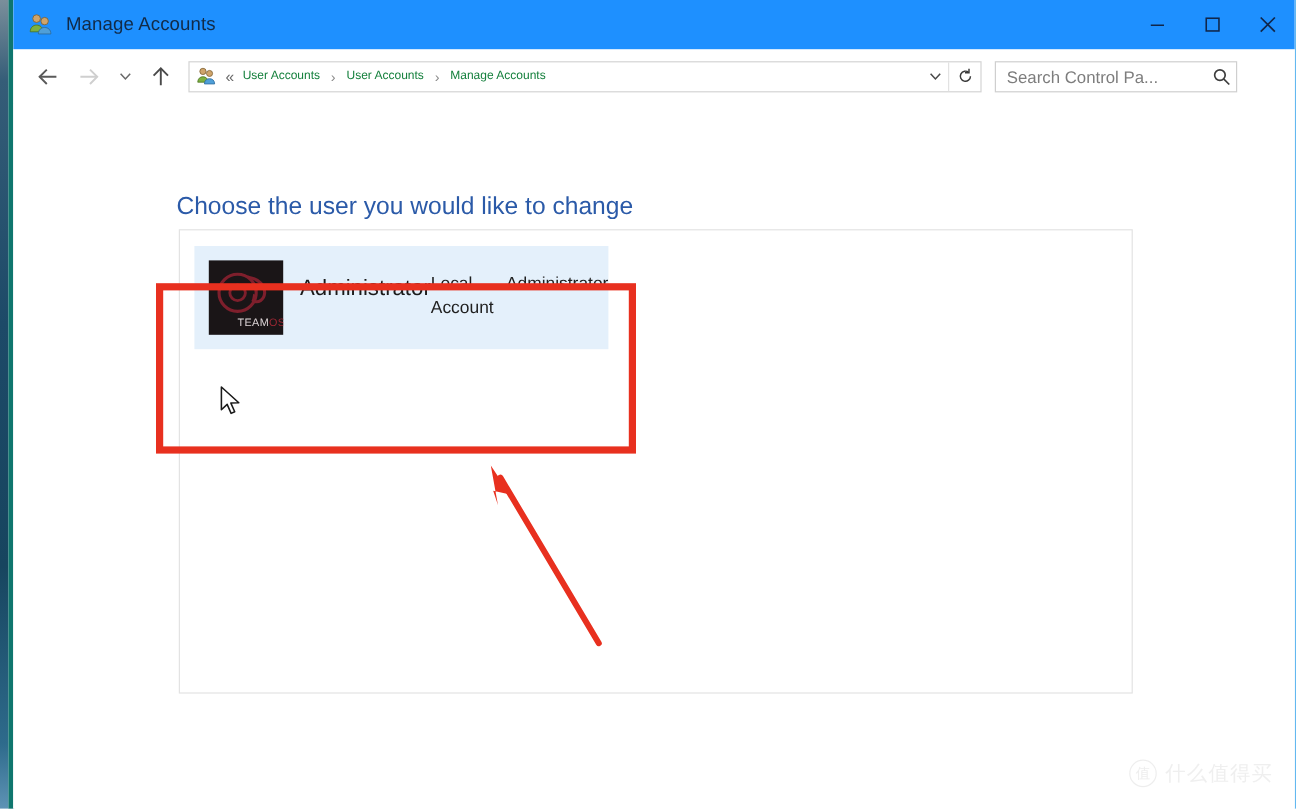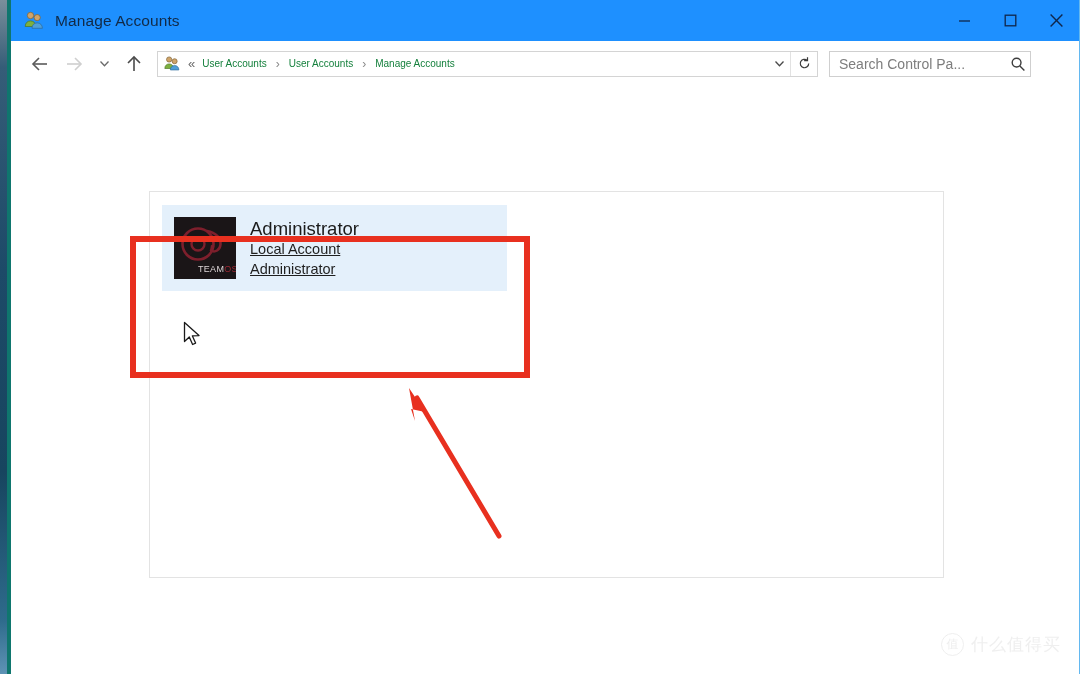--- a/index.html
+++ b/index.html
@@ -202,33 +202,32 @@
     font-size: 9px;
     letter-spacing: .3px;
     font-family: "Liberation Sans", sans-serif;
     white-space: nowrap;
   }
   #avatar-teamos .t1 { color: #ded6d8; }
   #avatar-teamos .t2 { color: #9c2733; }
   #account-text {
     margin-left: 14px;
     display: flex;
-    flex-direction: column;
+    flex-direction: row;
     justify-content: center;
   }
   #account-name {
     font-size: 18.5px;
     color: #1b1b1b;
     line-height: 1.28;
   }
   .account-sub {
     font-size: 14.5px;
     color: #1f1f1f;
     line-height: 1.35;
-    text-decoration: underline;
   }
   #add-user-link {
     position: absolute;
     left: 138px; top: 523px;
     font-size: 14.5px;
     color: #3a73b8;
     white-space: nowrap;
   }
 
   
@@ -390,20 +389,21 @@
         <svg width="16" height="16" viewBox="0 0 16 16">
           <circle cx="6.6" cy="6.6" r="4.4" fill="none" stroke="#3d3d3d" stroke-width="1.4"></circle>
           <line x1="9.9" y1="9.9" x2="14.4" y2="14.4" stroke="#3d3d3d" stroke-width="1.4"></line>
         </svg>
       </div>
     </div>
   </div>
 
   <div id="content">
 
+    <div id="page-heading">Choose the user you would like to change</div>
 
     <div id="accounts-panel">
 
       <div id="account-tile">
 
         <div id="account-avatar">
           <svg width="62" height="62" viewBox="0 0 62 62">
             <circle cx="24" cy="27" r="15.5" fill="none" stroke="#7e1f2c" stroke-width="2.6"></circle>
             <circle cx="24" cy="27" r="6.5" fill="none" stroke="#7e1f2c" stroke-width="2.4"></circle>
             <path d="M33 14c9 1.5 14 7 13.5 13.5C46 33 41 36 37 33.5" fill="none" stroke="#7e1f2c" stroke-width="2.6" stroke-linecap="round"></path>

